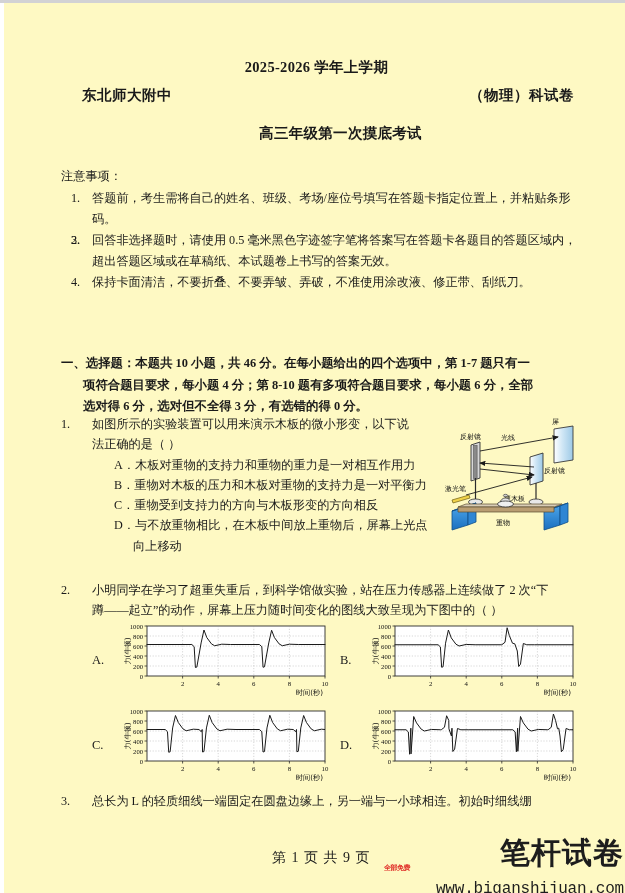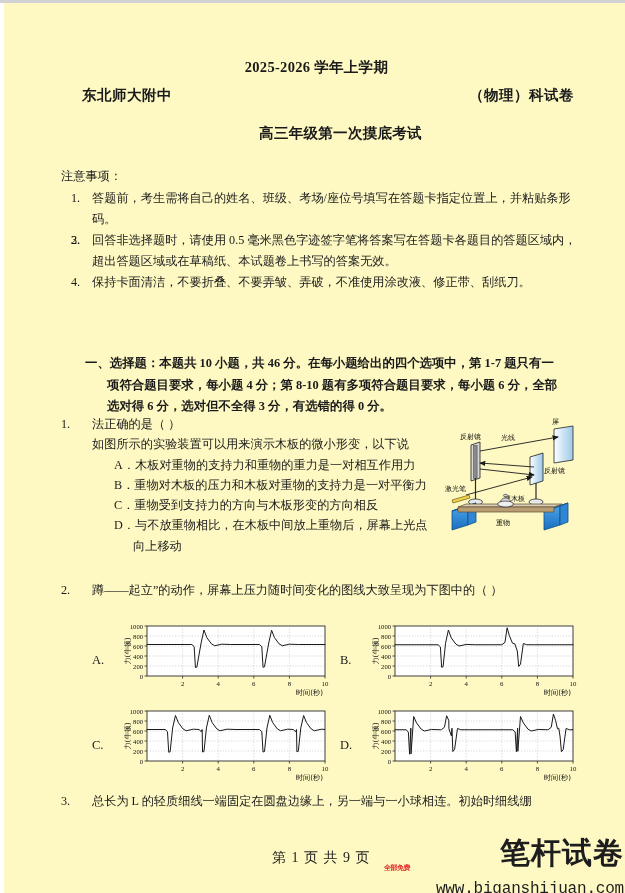--- a/index.html
+++ b/index.html
@@ -95,21 +95,20 @@
 
   
   .section-one {
     position: absolute;
     left: 57px; top: 350px;
     width: 516px;
     font-size: 12.4px;
     font-weight: bold;
     line-height: 1.74;
     text-indent: 0;
-    margin-left: 24px;
   }
   .section-one .cont { display: block; padding-left: 22px; text-indent: 0;}
 
   
   .q {
     position: absolute;
     font-size: 12.2px;
     line-height: 1.66;
   }
   .q-num {
@@ -236,22 +235,22 @@
 
   <div class="section-one">
     <span>一、选择题：本题共 10 小题，共 46 分。在每小题给出的四个选项中，第 1-7 题只有一</span>
     <span class="cont">项符合题目要求，每小题 4 分；第 8-10 题有多项符合题目要求，每小题 6 分，全部</span>
     <span class="cont">选对得 6 分，选对但不全得 3 分，有选错的得 0 分。</span>
   </div>
 
   <div class="q" id="q1">
     <span class="q-num">1.</span>
     <div class="q-body">
+      <div>如图所示的实验装置可以用来演示木板的微小形变，以下说</div>
       <div>法正确的是（      ）</div>
-      <div>如图所示的实验装置可以用来演示木板的微小形变，以下说</div>
       <div class="opt">
         <span class="lab">A．</span><span>木板对重物的支持力和重物的重力是一对相互作用力</span>
       </div>
       <div class="opt">
         <span class="lab">B．</span><span>重物对木板的压力和木板对重物的支持力是一对平衡力</span>
       </div>
       <div class="opt">
         <span class="lab">C．</span><span>重物受到支持力的方向与木板形变的方向相反</span>
       </div>
       <div class="opt">
@@ -331,20 +330,21 @@
         <ellipse cx="61.5" cy="89" rx="8" ry="3" fill="#efefef" stroke="#333" stroke-width="0.8"></ellipse>
         <ellipse cx="61.5" cy="80.5" rx="2.2" ry="1.2" fill="#cfcfcf" stroke="#333" stroke-width="0.6"></ellipse>
       </g>
       <text x="52" y="110" font-family="DejaVu Sans, sans-serif" font-size="7" fill="#111">重物</text>
     </svg>
   </div>
 
   <div class="q" id="q2">
     <span class="q-num">2.</span>
     <div class="q-body">
+      <div>小明同学在学习了超重失重后，到科学馆做实验，站在压力传感器上连续做了 2 次“下</div>
       <div>蹲——起立”的动作，屏幕上压力随时间变化的图线大致呈现为下图中的（      ）</div>
     </div>
   </div>
 
   <div class="charts">
     <div class="chart-cell" style="left:0px;  top:0px;">
       <span class="chart-letter">A.</span>
       <div class="chart-svg"><svg width="221" height="85" viewBox="0 0 221 85">
             <rect x="36" y="6" width="178" height="50" fill="#fff" stroke="#2b2b2b" stroke-width="0.9"></rect>
             <line x1="36" y1="46" x2="214" y2="46" stroke="#9a9a9a" stroke-width="0.4" stroke-dasharray="1.2,1.6"></line>

